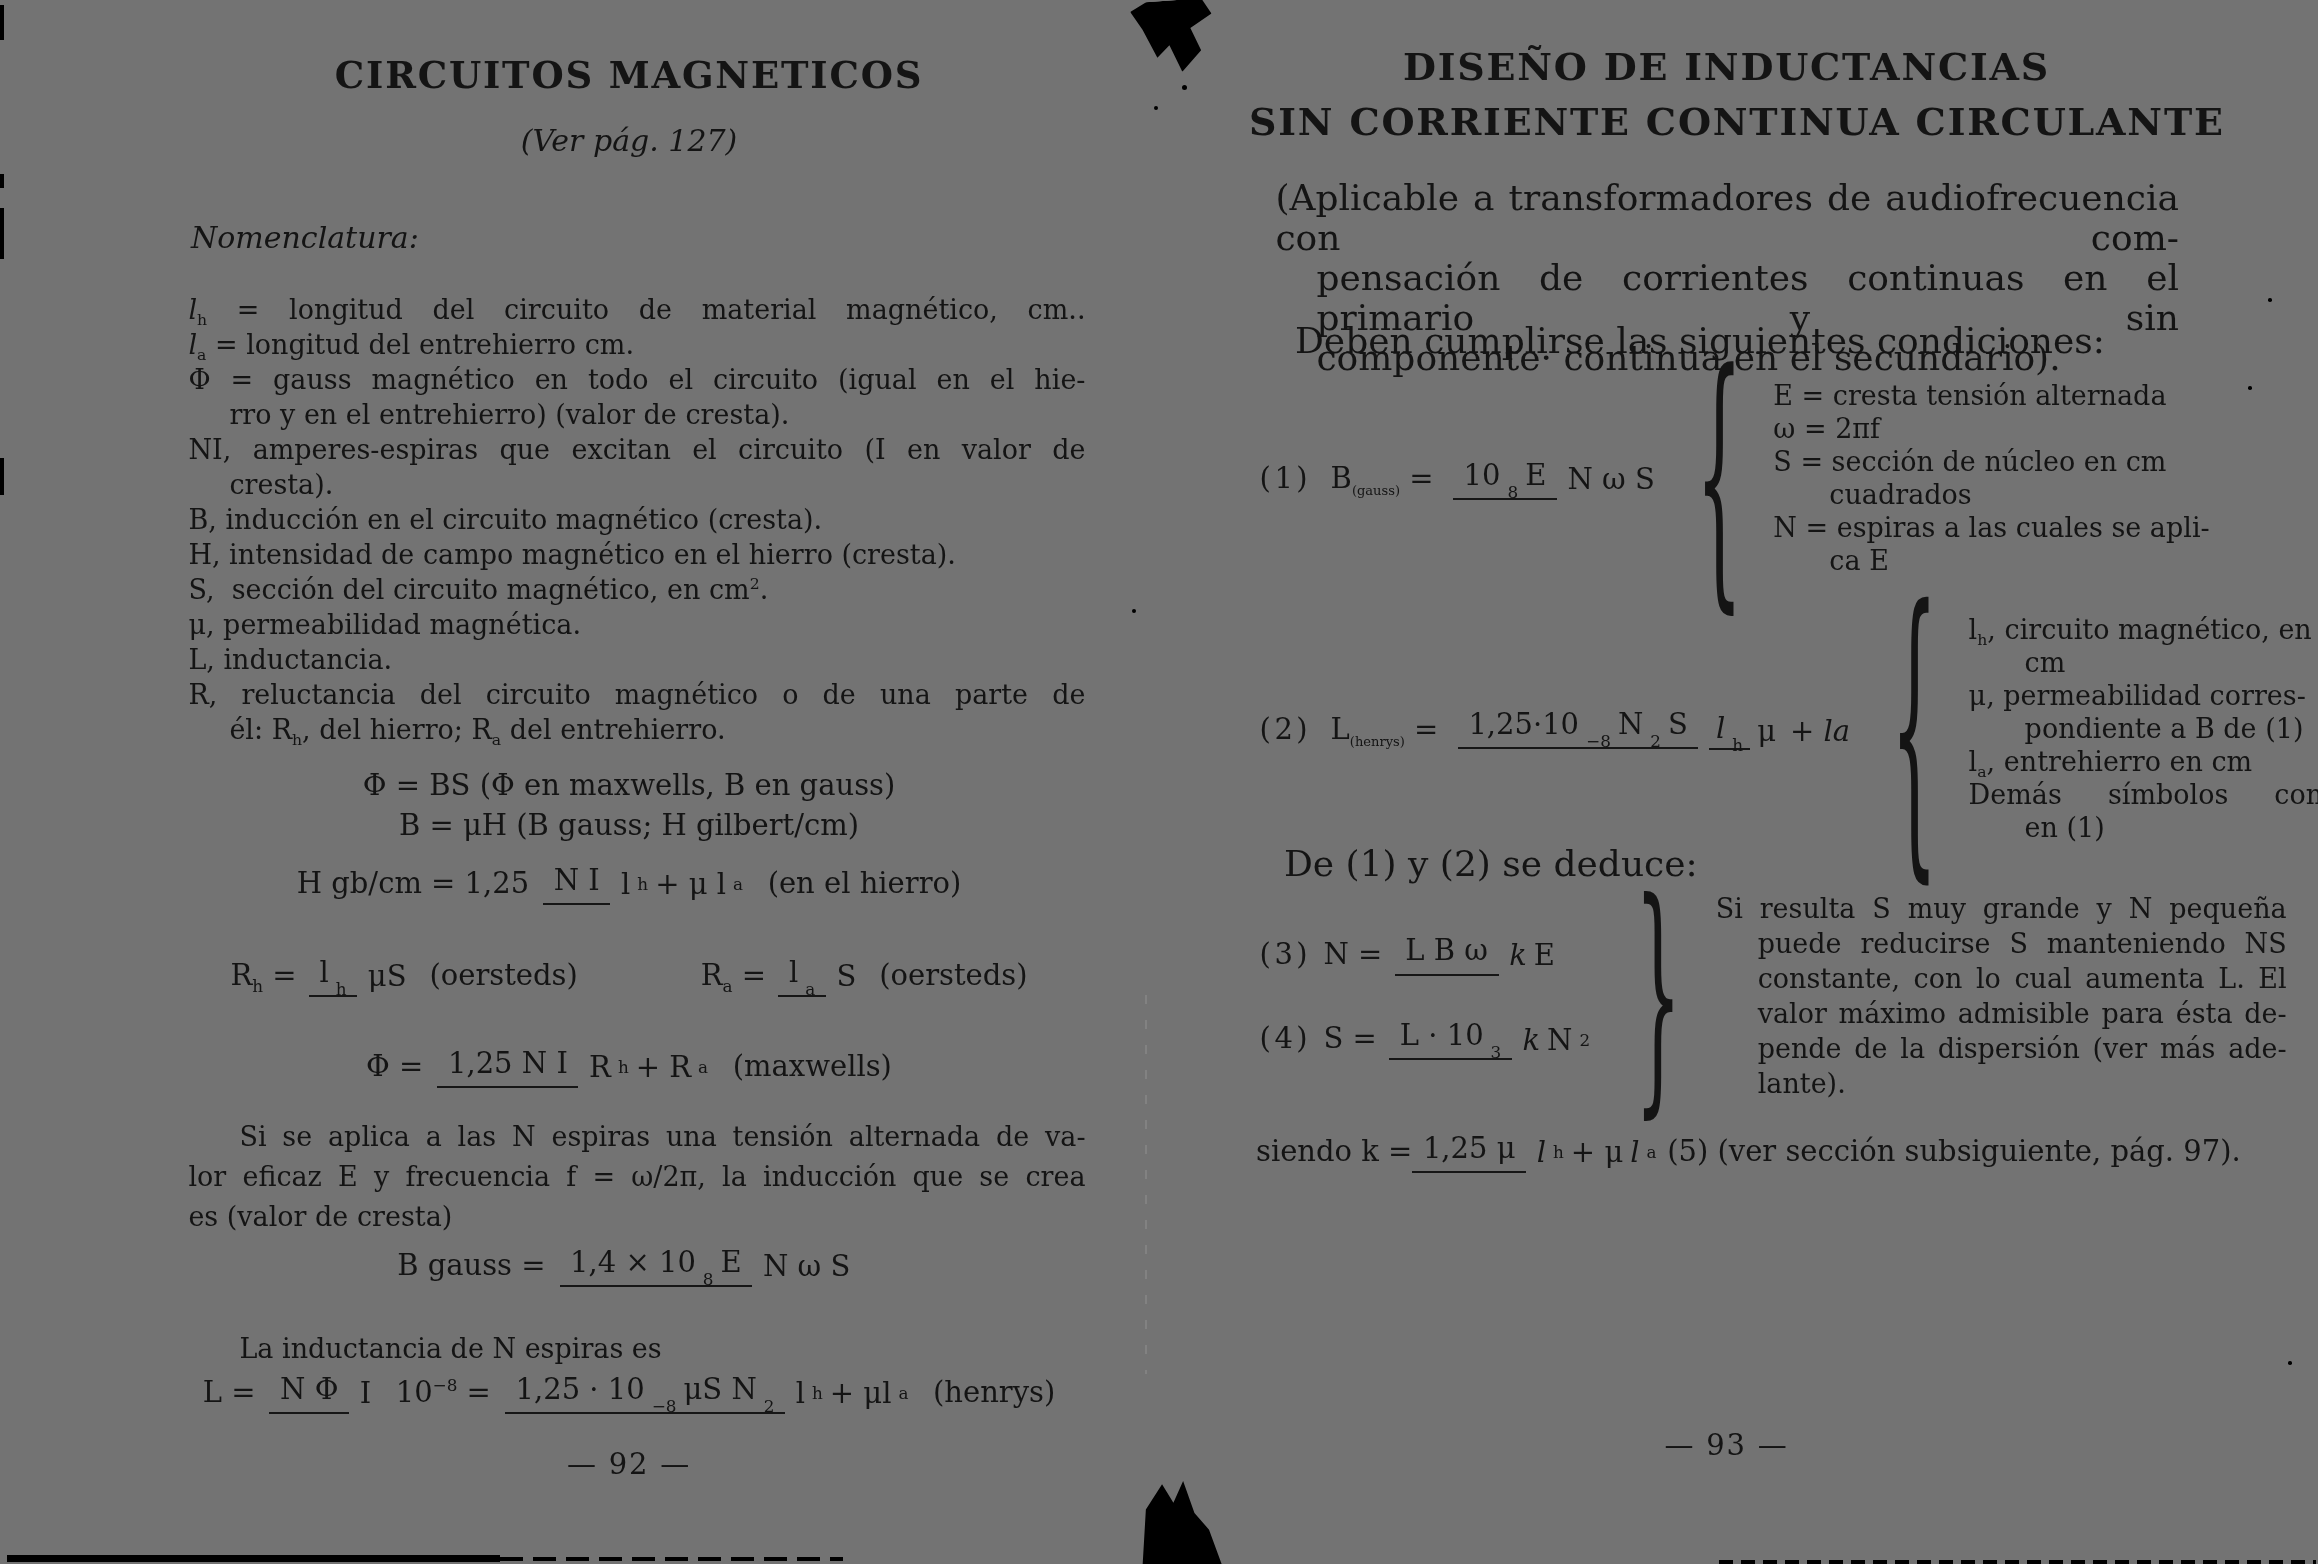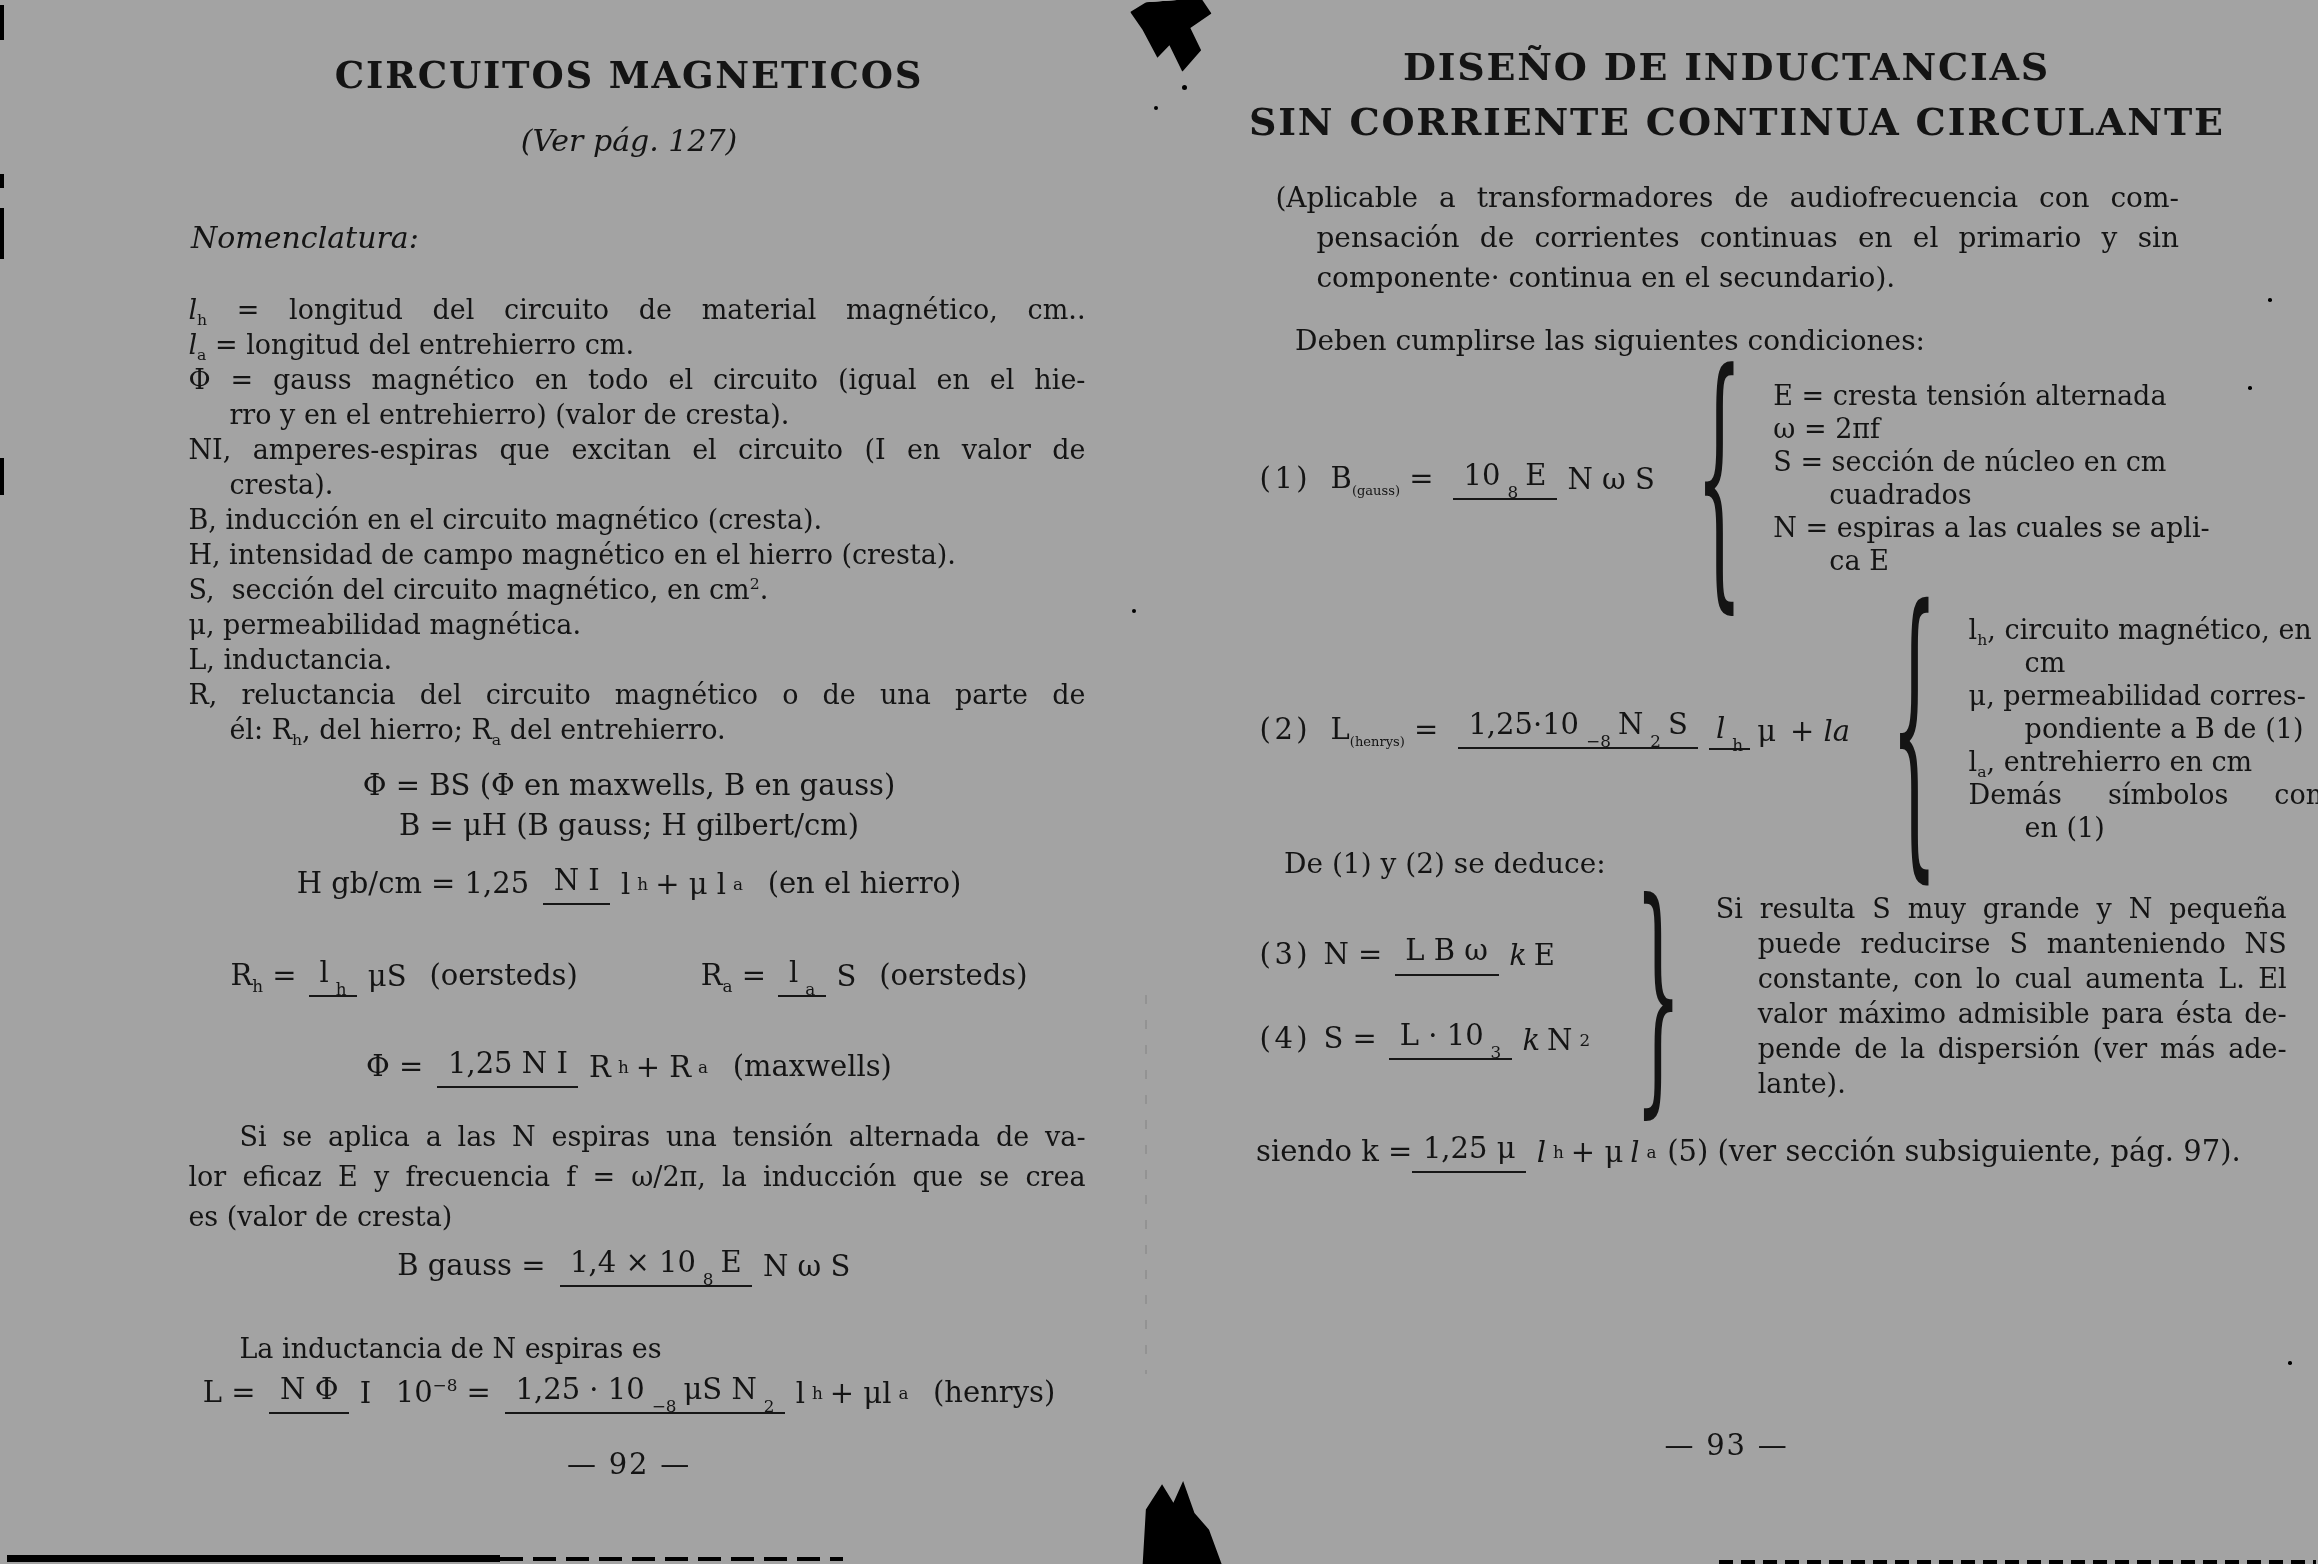--- a/index.html
+++ b/index.html
@@ -1,31 +1,31 @@
 <!DOCTYPE html>
 <html style="font-size:14px"><head>
 <meta charset="utf-8">
 <style>
   html,body{margin:0;padding:0;background:#e8e8e8;}
   .canvas{
-    position:relative;width:2319px;height:1565px;background:#a3a3a3;
+    position:relative;width:2319px;height:1565px;background:#737373;
     font-family:"DejaVu Serif", serif;color:#141414;overflow:hidden;
   }
   .page{position:absolute;top:0;height:1565px;}
   .page-left{left:169px;width:920px;}
   .page-right{left:1249px;width:955px;}
 
   .abs{position:absolute;left:0;right:0;}
   .ctr{text-align:center;}
   .ttl{font-weight:bold;letter-spacing:1.8px;font-size:37px;white-space:nowrap;}
   .ttl-r{font-weight:bold;letter-spacing:1.8px;font-size:38px;white-space:nowrap;text-align:center;}
   .ital{font-style:italic;}
 
   .body-l{font-size:27px;line-height:35px;}
-  .body-r{font-size:28px;line-height:40px;}
+  .body-r{font-size:36px;line-height:40px;}
   .nl{padding-left:0;}
   .cont{padding-left:41px;}
   .jf{text-align:justify;text-align-last:justify;}
 
   sub{font-size:.58em;line-height:0;}
   sup{font-size:.58em;line-height:0;}
   .eqlhs sub{font-size:.45em;}
 
   .eqline{position:absolute;left:0;right:0;text-align:center;font-size:29px;white-space:nowrap;}
   .eqrow{position:absolute;left:0;right:0;display:flex;justify-content:center;align-items:center;gap:14px;font-size:29px;white-space:nowrap;}

